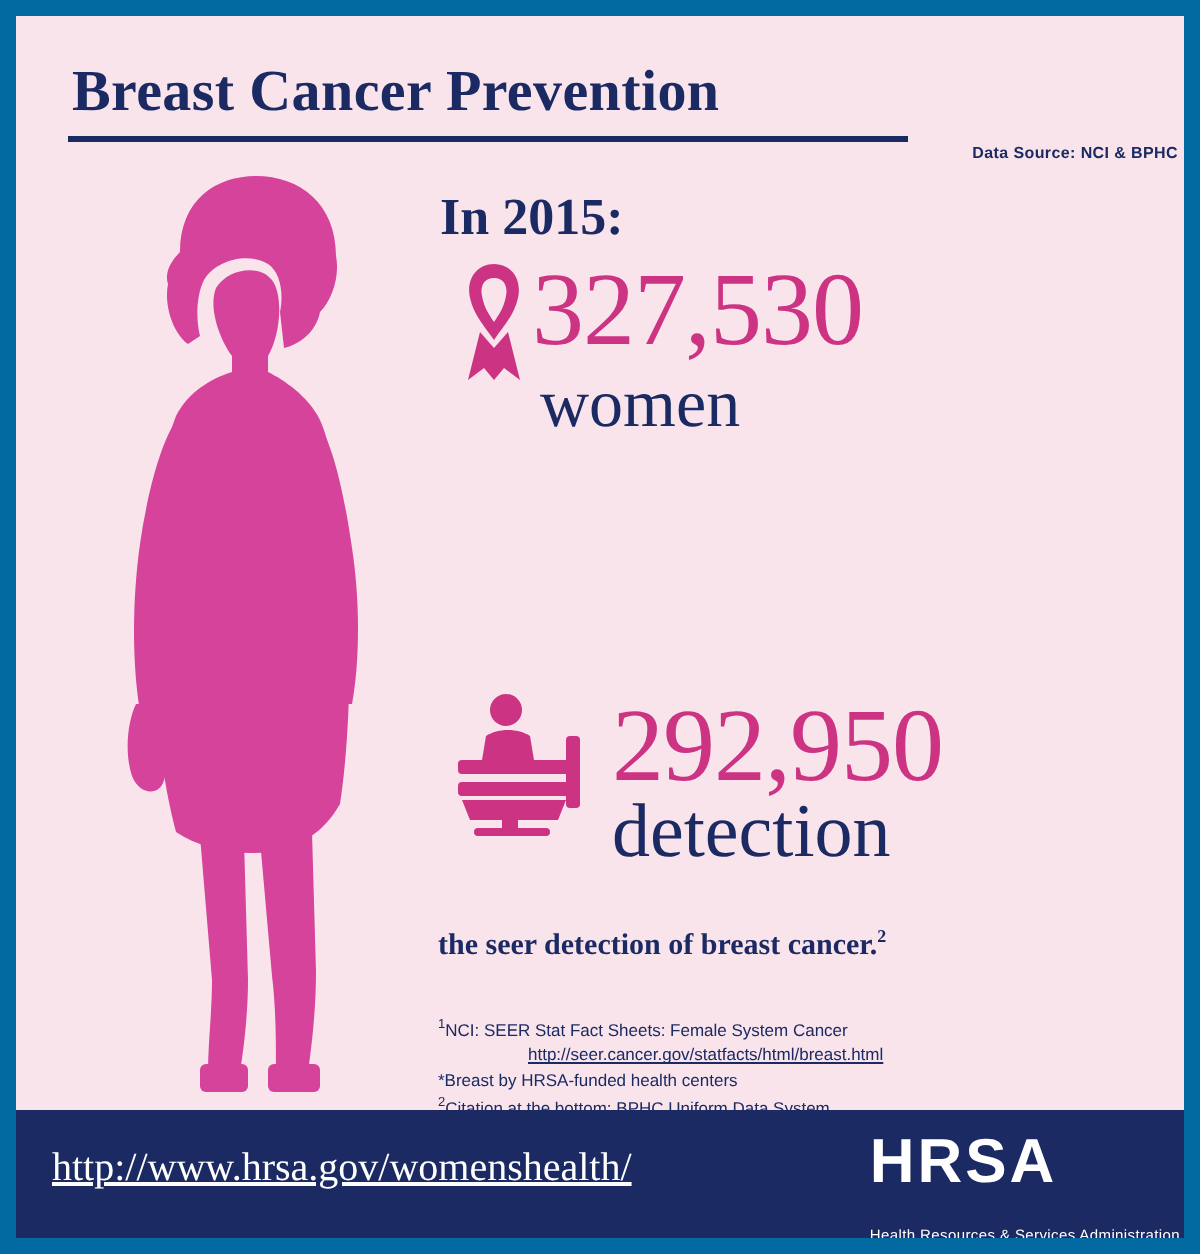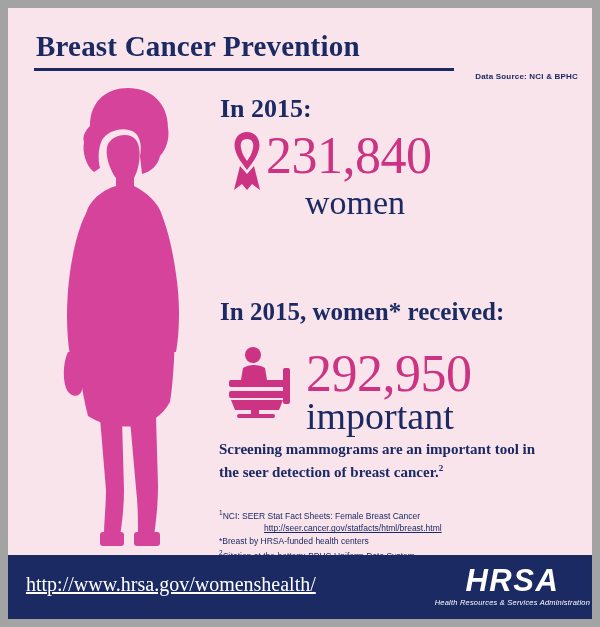--- a/index.html
+++ b/index.html
@@ -12,21 +12,21 @@
     background: #f4e9ee;
     font-family: "Liberation Sans", sans-serif;
     overflow: hidden;
   }
   .poster {
     position: relative;
     width: 600px;
     height: 627px;
     background: #c2410c;
     box-sizing: border-box;
-    border: 8px solid #a3a3a3;
+    border: 8px solid #0369a1;
   }
   .inner {
     position: absolute;
     left: 0; top: 0;
     width: 584px;
     height: 611px;
     background: #f9e4ec;
     overflow: hidden;
   }
 
@@ -44,21 +44,21 @@
   .title-rule {
     position: absolute;
     left: 26px;
     top: 60px;
     width: 420px;
     height: 3px;
     background: #1b2a63;
   }
   .datasource {
     position: absolute;
-    right: 14px;
+    right: 3px;
     top: 64px;
     font-size: 8px;
     font-weight: bold;
     color: #1b2a63;
     letter-spacing: 0.2px;
   }
 
   
   .silhouette {
     position: absolute;
@@ -94,21 +94,20 @@
     color: #cc3383;
     letter-spacing: -0.5px;
   }
   .women {
     position: absolute;
     left: 262px;
     top: 176px;
     font-family: "Liberation Serif", serif;
     font-size: 34px;
     color: #1b2a63;
-    margin-left: 35px;
   }
   .s1-sub {
     position: absolute;
     left: 258px;
     top: 217px;
     font-family: "Liberation Serif", serif;
     font-weight: bold;
     font-size: 15px;
     color: #1b2a63;
   }
@@ -193,37 +192,36 @@
     left: 18px;
     top: 18px;
     font-family: "Liberation Serif", serif;
     font-size: 20px;
     color: #ffffff;
   }
   .hrsa-logo {
     position: absolute;
     right: 14px;
     top: 10px;
-    text-align: center;
-    font-style: italic;
+    text-align: left;
   }
   .hrsa-word {
     font-family: "Liberation Sans", sans-serif;
     font-weight: bold;
     font-size: 31px;
     letter-spacing: 1.5px;
     color: #ffffff;
     line-height: 32px;
   }
   .hrsa-sub {
     font-family: "Liberation Sans", sans-serif;
     font-size: 7.5px;
     letter-spacing: 0.2px;
     color: #ffffff;
-    margin-top: 1px;
+    margin-top: 16px;
   }
 </style>
 </head>
 <body>
 
 <div class="poster">
   <div class="inner">
 
     <div class="title">Breast Cancer Prevention</div>
     <div class="title-rule"></div>
@@ -265,46 +263,45 @@
 
     <div class="s1-head">In 2015:</div>
     <svg class="ribbon" viewBox="0 0 42 62">
       <g fill="#cc3383">
         <path d="M21 2 C12 2 7 10 9 19 C11 28 17 34 21 40 C25 34 31 28 33 19 C35 10 30 2 21 2 Z
                  M21 9 C26 9 28 13 27 18 C26 24 23 28 21 31 C19 28 16 24 15 18 C14 13 16 9 21 9 Z"></path>
         <path d="M14 36 L8 60 L16 54 L21 60 L21 44 Z"></path>
         <path d="M28 36 L34 60 L26 54 L21 60 L21 44 Z"></path>
       </g>
     </svg>
-    <div class="bignum1">231,840</div>
+    <div class="bignum1">327,530</div>
     <div class="women">women</div>
 
-    <div class="s2-head">In 2015, women* received:</div>
     <svg class="mammo-icon" viewBox="0 0 74 72">
       <g fill="#cc3383">
         <circle cx="30" cy="9" r="8"></circle>
         <path d="M20 22 C26 18 36 18 42 22 L44 34 L18 34 Z"></path>
         <rect x="6" y="34" width="56" height="7" rx="2"></rect>
         <rect x="6" y="45" width="56" height="7" rx="2"></rect>
         <path d="M8 54 L60 54 L56 64 L12 64 Z"></path>
         <rect x="28" y="64" width="8" height="6"></rect>
         <rect x="14" y="68" width="38" height="4" rx="2"></rect>
         <rect x="60" y="22" width="7" height="36" rx="2"></rect>
       </g>
     </svg>
     <div class="bignum2">292,950</div>
-    <div class="mammograms">important</div>
+    <div class="mammograms">detection</div>
     <div class="s2-sub">
-      <span>Screening mammograms are an important tool in</span><br>
+      <br>
       <span>the seer detection of breast cancer.</span><sup>2</sup>
     </div>
 
     <div class="footnotes">
       <div>
-        <sup>1</sup><span>NCI: SEER Stat Fact Sheets: Female Breast Cancer </span><a class="lnk" href="#">http://seer.cancer.gov/statfacts/html/breast.html</a>
+        <sup>1</sup><span>NCI: SEER Stat Fact Sheets: Female System Cancer </span><a class="lnk" href="#">http://seer.cancer.gov/statfacts/html/breast.html</a>
       </div>
       <div>*Breast by HRSA-funded health centers</div>
       <div>
         <sup>2</sup><span>Citation at the bottom: BPHC Uniform Data System </span><a class="lnk" href="#">http://bphc.hrsa.gov/uds/datacenter.aspx</a>
       </div>
     </div>
 
     <div class="footer">
       <a class="footer-url" href="#">http://www.hrsa.gov/womenshealth/</a>
       <div class="hrsa-logo">

